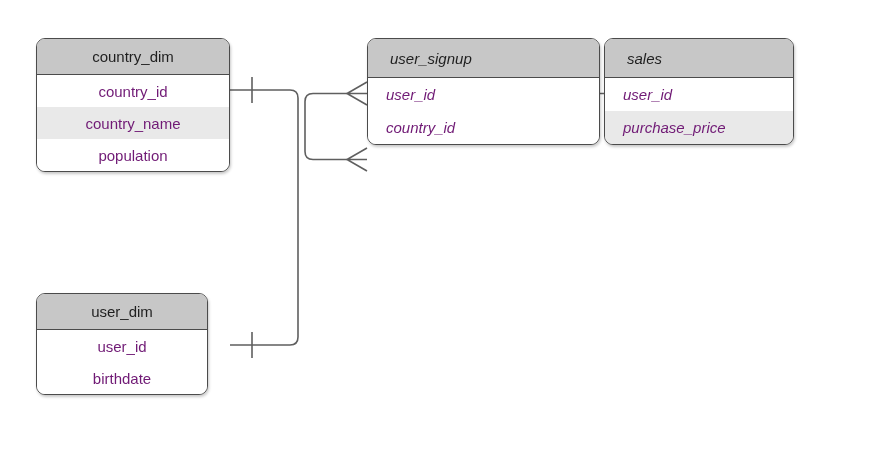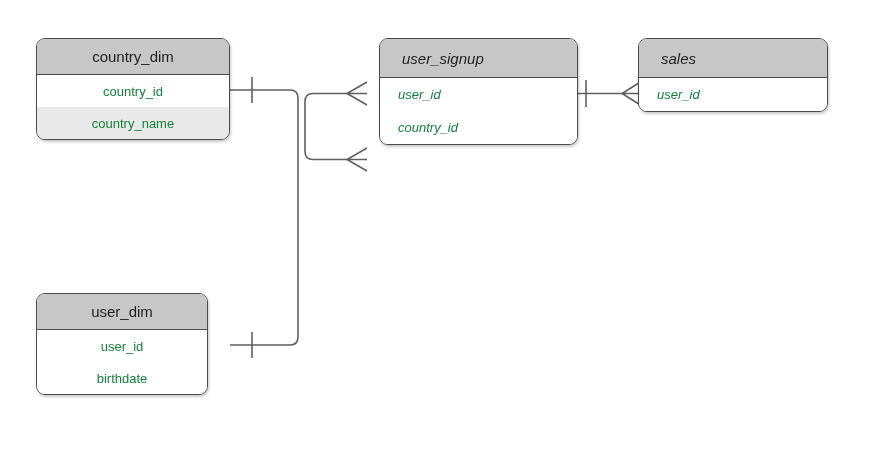--- a/index.html
+++ b/index.html
@@ -33,22 +33,22 @@
     align-items: center;
     justify-content: center;
     color: #1f1f1f;
     font-size: 15px;
     box-sizing: border-box;
   }
   .entity .trow {
     display: flex;
     align-items: center;
     justify-content: center;
-    color: #15803d;
-    font-size: 13px;
+    color: #701a75;
+    font-size: 15px;
     background: #ffffff;
     box-sizing: border-box;
   }
   .entity .trow.alt { background: #e9e9e9; }
 
   
   .entity.plain .thead { height: 36px; }
   .entity.plain .trow  { height: 32px; }
 
   
@@ -60,22 +60,22 @@
   }
   .entity.fact .trow {
     height: 33px;
     justify-content: flex-start;
     padding-left: 18px;
     font-style: italic;
   }
 
   #tbl-country-dim { left: 36px;  top: 38px;  width: 194px; }
   #tbl-user-dim    { left: 36px;  top: 293px; width: 172px; }
-  #tbl-user-signup { left: 367px; top: 38px;  width: 199px; margin-left: 12px; }
-  #tbl-sales       { left: 638px; top: 38px;  width: 190px; }
+  #tbl-user-signup { left: 367px; top: 38px;  width: 233px; }
+  #tbl-sales       { left: 604px; top: 38px;  width: 190px; }
 
   svg .wire {
     stroke: #5f5f5f;
     stroke-width: 1.6;
     fill: none;
   }
 </style>
 </head>
 <body>
 
@@ -93,31 +93,33 @@
 
     <path class="wire" d="M 566 93.5 H 622"></path>
     <line class="wire" x1="586" y1="80" x2="586" y2="107"></line>
     <path class="wire" d="M 642 81 L 622 93.5 L 642 106 M 622 93.5 H 642"></path>
   </svg>
 
   <div class="entity plain" id="tbl-country-dim">
     <div class="thead">country_dim</div>
     <div class="trow">country_id</div>
     <div class="trow alt">country_name</div>
+    <div class="trow">population</div>
   </div>
 
   <div class="entity fact" id="tbl-user-signup">
     <div class="thead">user_signup</div>
     <div class="trow">user_id</div>
     <div class="trow">country_id</div>
   </div>
 
   <div class="entity fact" id="tbl-sales">
     <div class="thead">sales</div>
     <div class="trow">user_id</div>
+    <div class="trow alt">purchase_price</div>
   </div>
 
   <div class="entity plain" id="tbl-user-dim">
     <div class="thead">user_dim</div>
     <div class="trow">user_id</div>
     <div class="trow">birthdate</div>
   </div>
 
 </div>
 

